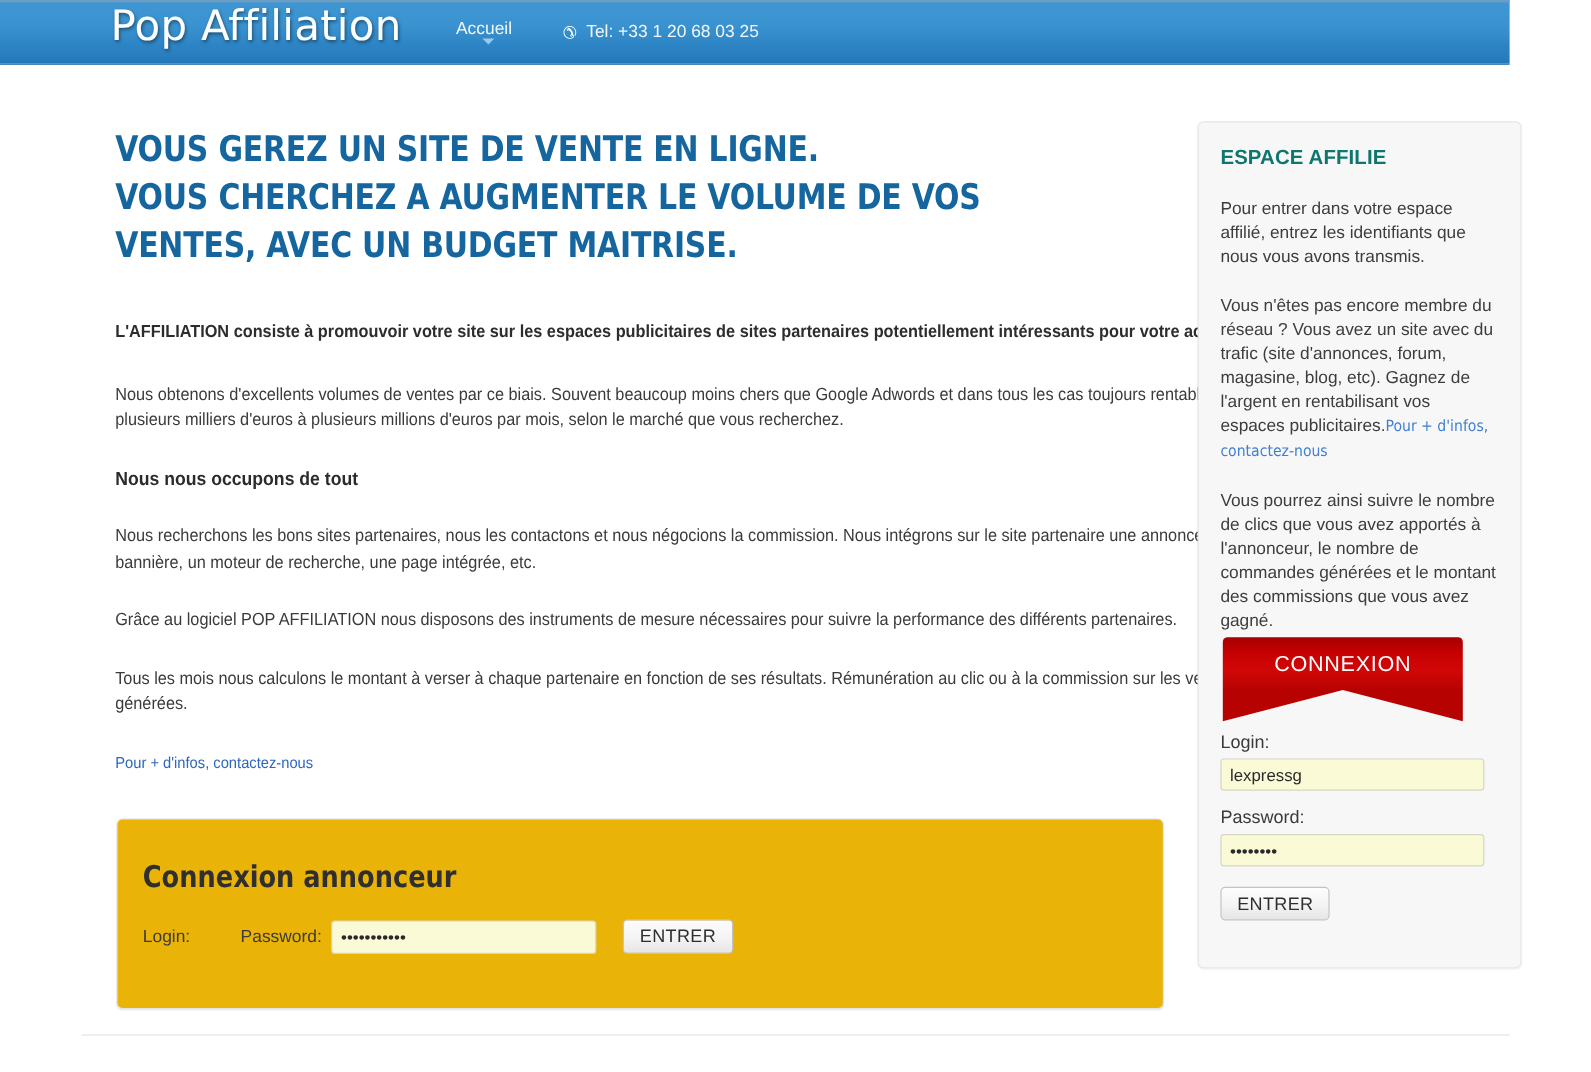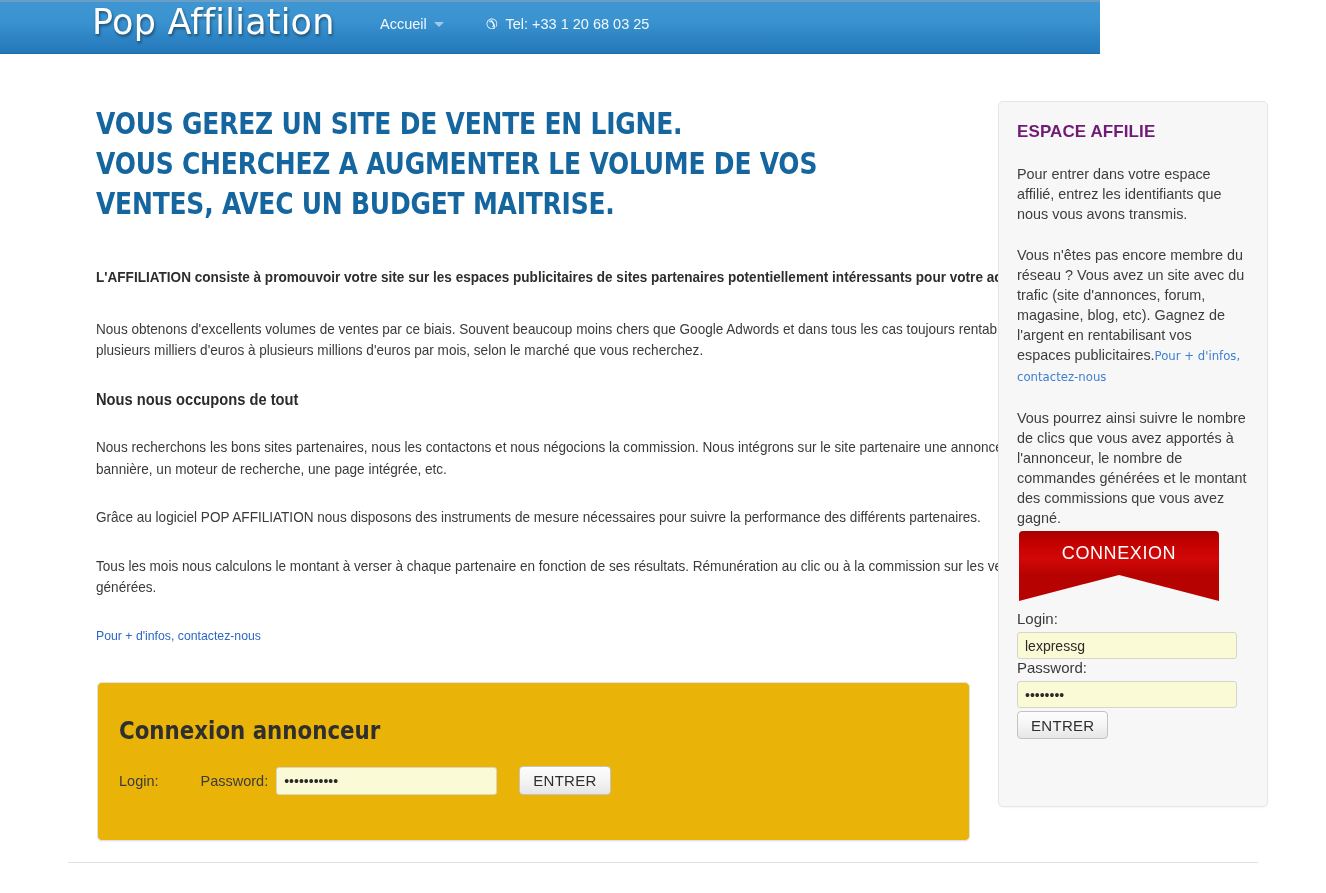--- a/index.html
+++ b/index.html
@@ -12,21 +12,21 @@
     background: #ffffff;
     font-family: "Liberation Sans", sans-serif;
     overflow: hidden;
     position: relative;
   }
 
   
   .navbar {
     position: absolute;
     left: 0; top: 0;
-    width: 1100px;
+    width: 1258px;
     height: 54px;
     background: linear-gradient(to bottom, #3f96d2 0%, #3a93d0 40%, #2d84c4 72%, #2478b9 100%);
     border-bottom: 1px solid #1e6ca8;
     box-sizing: border-box;
   }
   .navbar:before {
     content: "";
     position: absolute;
     left: 0; top: 0;
     width: 100%; height: 2px;
@@ -52,21 +52,21 @@
     align-items: center;
   }
   .nav-item {
     display: flex;
     align-items: center;
     color: #f2f7fb;
     font-size: 14.5px;
     text-decoration: none;
     white-space: nowrap;
   }
-  .nav-item.home { margin-right: 42px; }
+  .nav-item.home { margin-right: 42px; flex-direction: column; }
   .caret {
     display: inline-block;
     width: 0; height: 0;
     margin-left: 7px;
     border-left: 5px solid transparent;
     border-right: 5px solid transparent;
     border-top: 5px solid #9ecaea;
   }
   .phone-icon {
     display: inline-block;
@@ -205,21 +205,21 @@
     border: 1px solid #e6e6e6;
     border-radius: 5px;
     box-sizing: border-box;
     box-shadow: 0 1px 2px rgba(0,0,0,0.04);
   }
   .sidebar-inner {
     padding: 20px 18px 0 18px;
   }
   .sidebar h3 {
     margin: 0 0 22px 0;
-    color: #701a75;
+    color: #0f766e;
     font-size: 17px;
     font-weight: bold;
     letter-spacing: 0.1px;
   }
   .sidebar p {
     margin: 0 0 21px 0;
     font-size: 14.4px;
     line-height: 20px;
     color: #3d3d3d;
   }
@@ -264,20 +264,21 @@
     padding: 35px 18px 0 18px;
   }
   .sidebar-form .slabel {
     font-size: 15px;
     color: #3a3a3a;
     margin-bottom: 5px;
   }
   .sidebar-form input.text-field {
     width: 220px;
     height: 27px;
+    margin-bottom: 14px;
     display: block;
   }
   .sidebar-form .btn-entrer {
     margin-left: 0;
     margin-top: 3px;
     height: 28px;
   }
 
   
   .footer-rule {

